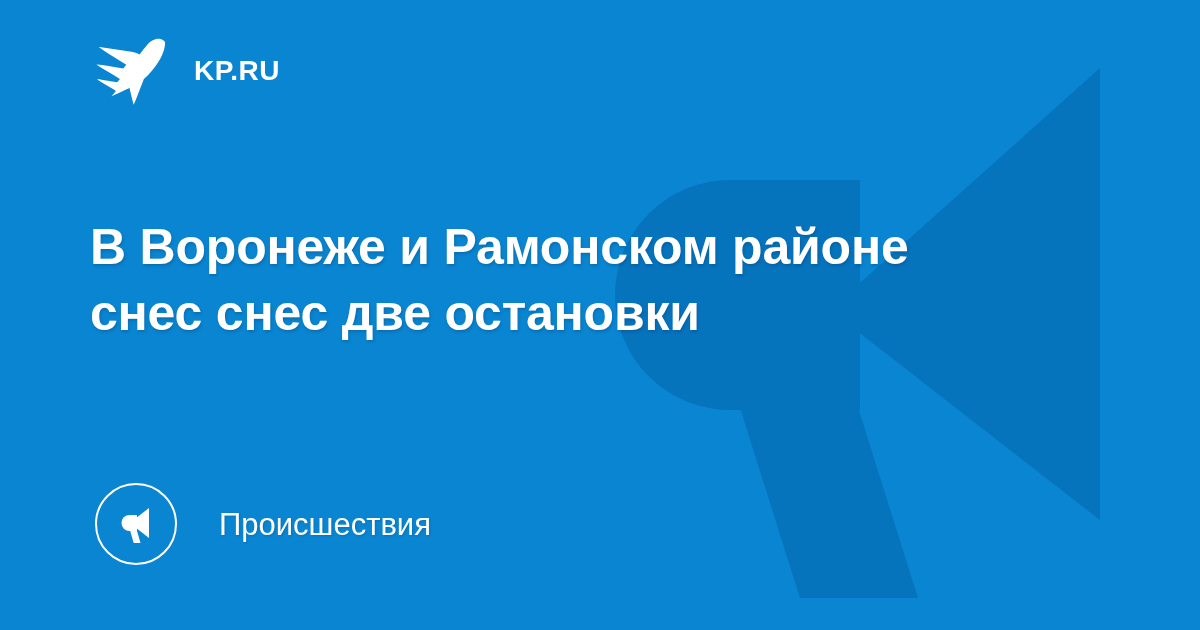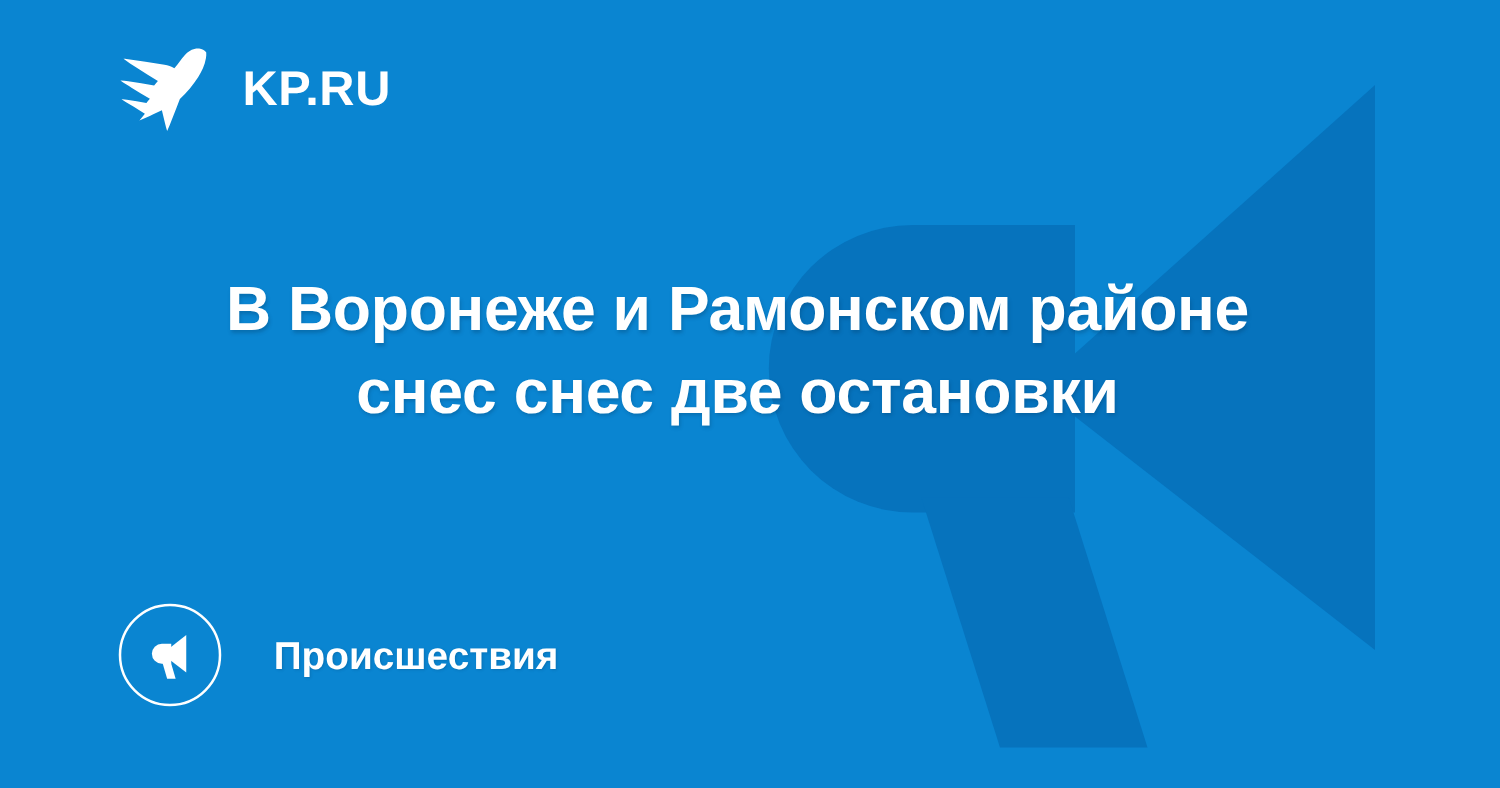--- a/index.html
+++ b/index.html
@@ -38,21 +38,21 @@
     height: 70px;
   }
   .brand-logo {
     width: 78px;
     height: 70px;
     display: block;
   }
   .brand-name {
     margin-left: 24px;
     color: #ffffff;
-    font-size: 39px;
+    font-size: 28px;
     font-weight: bold;
     letter-spacing: 0.5px;
     line-height: 1;
     white-space: nowrap;
   }
 
   
   .headline {
     position: absolute;
     left: 90px;
@@ -62,21 +62,20 @@
     color: #ffffff;
     font-size: 50px;
     font-weight: bold;
     line-height: 66px;
     letter-spacing: -0.2px;
     text-shadow: 1px 2px 3px rgba(0, 55, 95, 0.28);
   }
   .headline-line {
     display: block;
     white-space: nowrap;
-    text-align: center;
   }
 
   
   .category-row {
     position: absolute;
     left: 95px;
     top: 482px;
     display: flex;
     align-items: center;
     height: 84px;
@@ -94,21 +93,21 @@
     position: absolute;
     left: 50%;
     top: 50%;
     transform: translate(-50%, -50%);
     display: block;
   }
   .category-label {
     margin-left: 42px;
     color: #ffffff;
     font-size: 31px;
-    font-weight: bold;
+    font-weight: normal;
     line-height: 1;
     white-space: nowrap;
     text-shadow: 1px 1px 2px rgba(0, 55, 95, 0.22);
   }
 </style>
 </head>
 <body>
 
 <div class="share-card">
 

